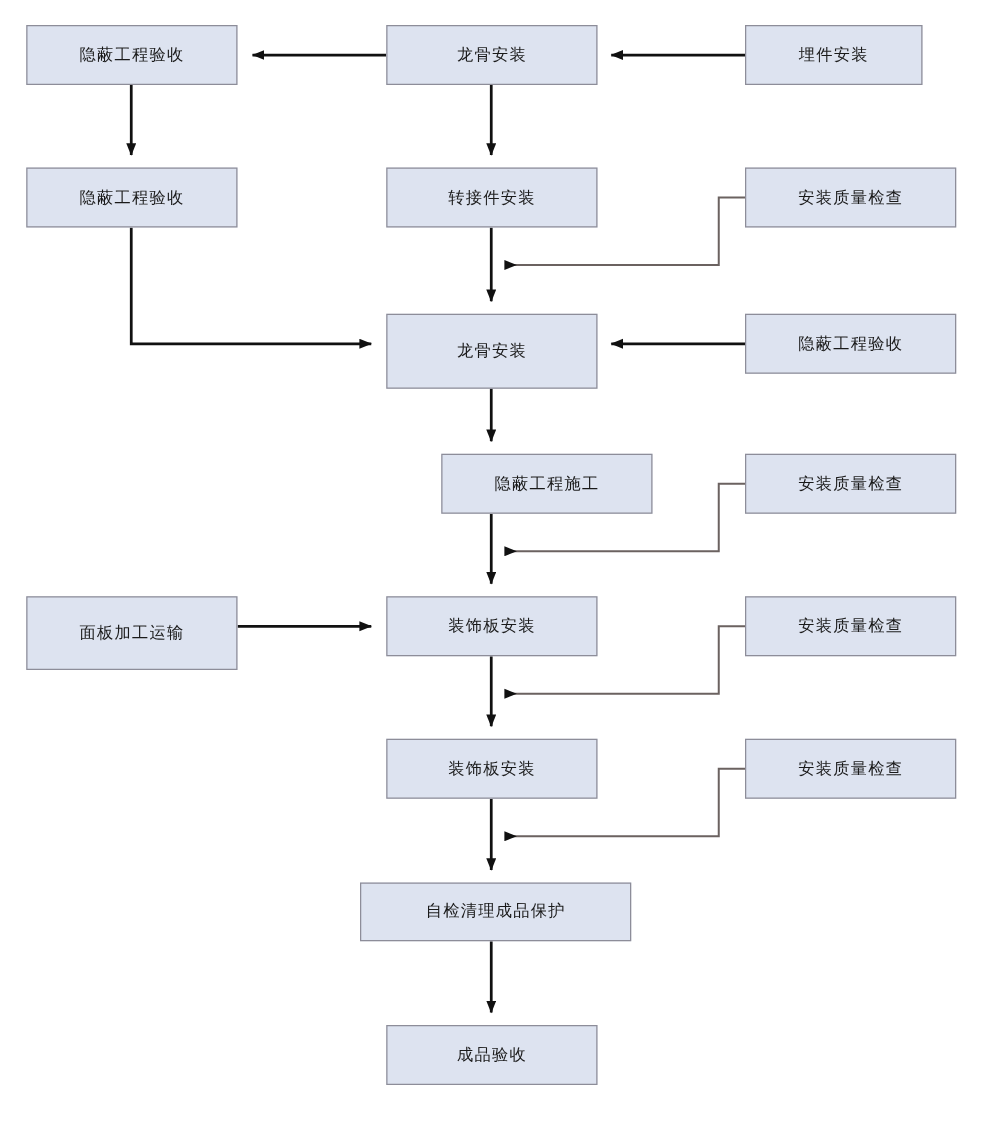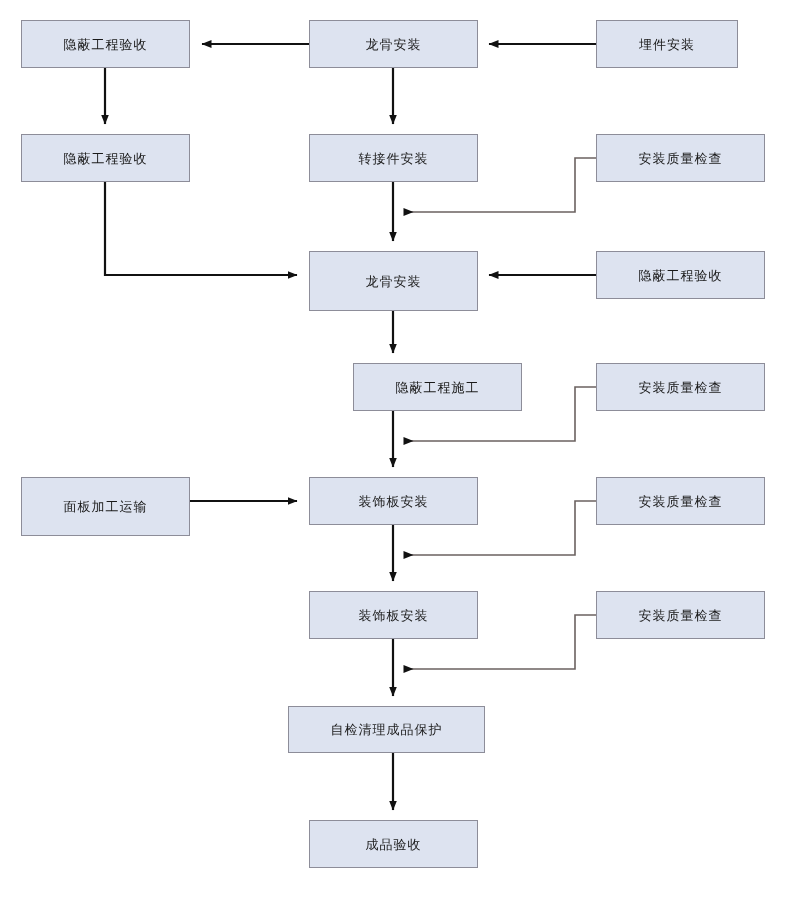--- a/index.html
+++ b/index.html
@@ -152,21 +152,21 @@
   </div>
 
   <div class="node" style="left:309px; top:591px; width:169px; height:48px;">
     <span>装饰板安装</span>
   </div>
 
   <div class="node" style="left:596px; top:591px; width:169px; height:48px;">
     <span>安装质量检查</span>
   </div>
 
-  <div class="node" style="left:288px; top:706px; width:197px; height:47px;">
+  <div class="node" style="left:288px; top:706px; width:217px; height:47px;">
     <span>自检清理成品保护</span>
   </div>
 
   <div class="node" style="left:309px; top:820px; width:169px; height:48px;align-items:center;">
     <span>成品验收</span>
   </div>
 
 </div>
 
 </body></html>

